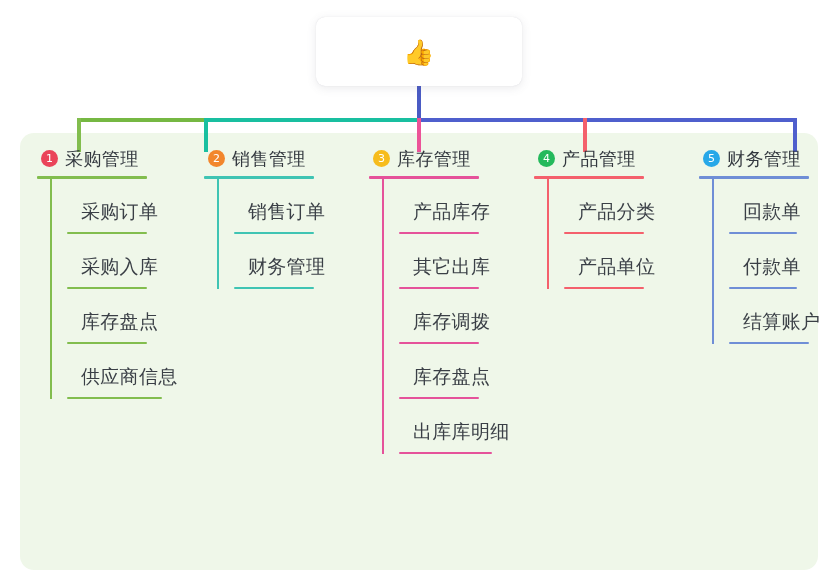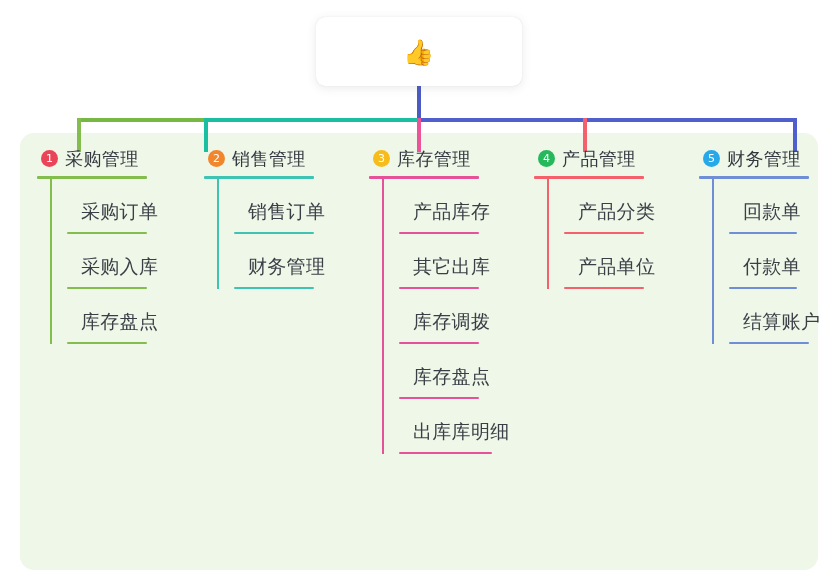--- a/index.html
+++ b/index.html
@@ -192,20 +192,24 @@
             <div class="leaf-rule" style="background: rgb(130, 189, 78); width: 80px;"></div>
           </div>
           <div class="leaf">
             <span class="leaf-text">采购入库</span>
             <div class="leaf-rule" style="background: rgb(130, 189, 78); width: 80px;"></div>
           </div>
           <div class="leaf">
             <span class="leaf-text">库存盘点</span>
             <div class="leaf-rule" style="background: rgb(130, 189, 78); width: 80px;"></div>
           </div>
+          <div class="leaf">
+            <span class="leaf-text">供应商信息</span>
+            <div class="leaf-rule" style="background: rgb(130, 189, 78); width: 95px;"></div>
+          </div>
         </div>
       </div>
       <div class="column" style="left: 204px;">
         <div class="col-head">
           <span class="badge" style="background: rgb(242, 134, 44);">2</span>
           <span class="col-title">销售管理</span>
         </div>
         <div class="head-rule" style="background: rgb(63, 196, 179); width: 110px;"></div>
         <div class="leaves">
           <div class="spine" style="background: rgb(63, 196, 179);"></div>

